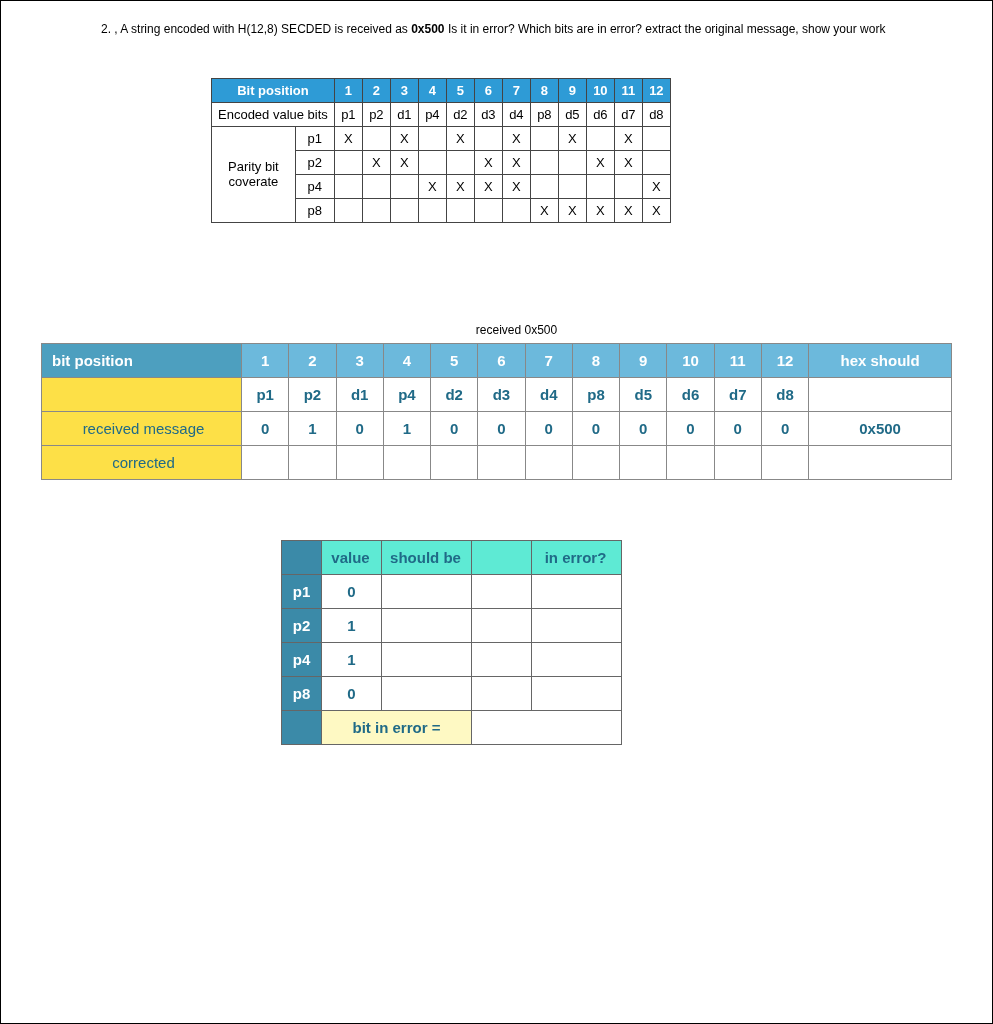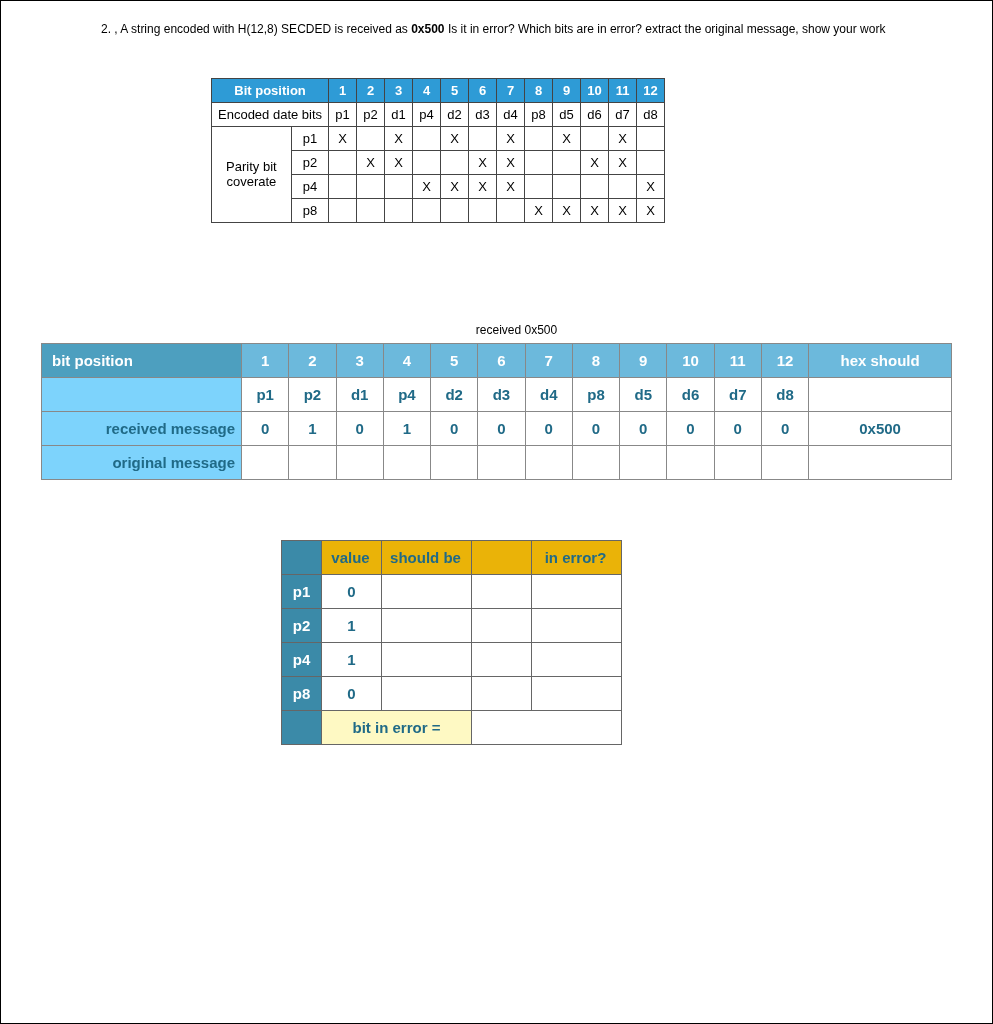--- a/index.html
+++ b/index.html
@@ -61,26 +61,26 @@
     margin-bottom: 60px;
   }
   table.t2 th, table.t2 td {
     border: 1px solid #888;
     text-align: center;
     padding: 8px 6px;
     height: 30px;
     box-sizing: border-box;
   }
   table.t2 td.rowlabel, table.t2 th.rowlabel {
-    text-align: right;
+    text-align: center;
     width: 200px;
     padding-left: 10px;
-    font-weight: bold;
+    font-weight: normal;
     color: #206a87;
-    background: #7dd3fc;
+    background: #fde047;
   }
   table.t2 .hdr {
     background: #6cb9dc;
     color: #fff;
     font-weight: bold;
   }
   table.t2 .hdrlabel {
     background: #4d9fbf;
     color: #fff;
     font-weight: bold;
@@ -106,21 +106,21 @@
     height: 28px;
     box-sizing: border-box;
   }
   table.t3 .side {
     background: #3b8aa8;
     color: #fff;
     font-weight: bold;
     min-width: 40px;
   }
   table.t3 .tophdr {
-    background: #eab308;
+    background: #5eead4;
     font-weight: bold;
     color: #206a87;
     padding-left: 8px;
   }
   table.t3 td.val {
     font-weight: bold;
     color: #206a87;
   }
   table.t3 .footer {
     text-align: center;
@@ -151,21 +151,21 @@
         <th class="hdr">5</th>
         <th class="hdr">6</th>
         <th class="hdr">7</th>
         <th class="hdr">8</th>
         <th class="hdr">9</th>
         <th class="hdr">10</th>
         <th class="hdr">11</th>
         <th class="hdr">12</th>
       </tr>
       <tr>
-        <td class="lbl" colspan="2">Encoded date bits</td>
+        <td class="lbl" colspan="2">Encoded value bits</td>
         <td>p1</td>
         <td>p2</td>
         <td>d1</td>
         <td>p4</td>
         <td>d2</td>
         <td>d3</td>
         <td>d4</td>
         <td>p8</td>
         <td>d5</td>
         <td>d6</td>
@@ -284,37 +284,37 @@
       <td class="val">0</td>
       <td class="val">0</td>
       <td class="val">0</td>
       <td class="val">0</td>
       <td class="val">0</td>
       <td class="val">0</td>
       <td class="val">0</td>
       <td class="val">0x500</td>
     </tr>
 
-
     <tr>
-      <td class="rowlabel">original message</td>
+      <td class="rowlabel">corrected</td>
       <td></td>
       <td></td>
       <td></td>
       <td></td>
       <td></td>
       <td></td>
       <td></td>
       <td></td>
       <td></td>
       <td></td>
       <td></td>
       <td></td>
       <td></td>
     </tr>
+
   </tbody>
     </table>
 
   <div class="t3-wrap">
     <table class="t3">
       <tbody>
           <tr>
         <th class="side"></th>
         <th class="tophdr">value</th>
         <th class="tophdr" style="min-width:90px;">should be</th>

